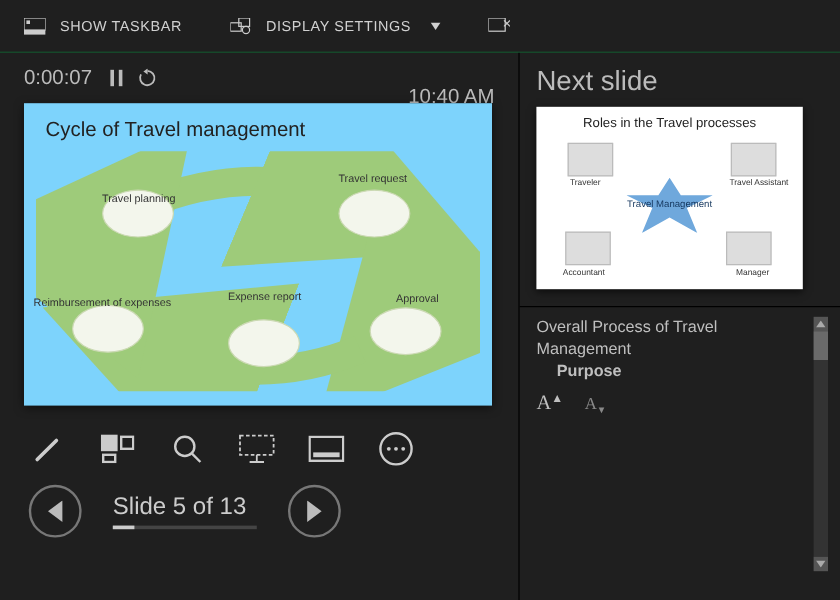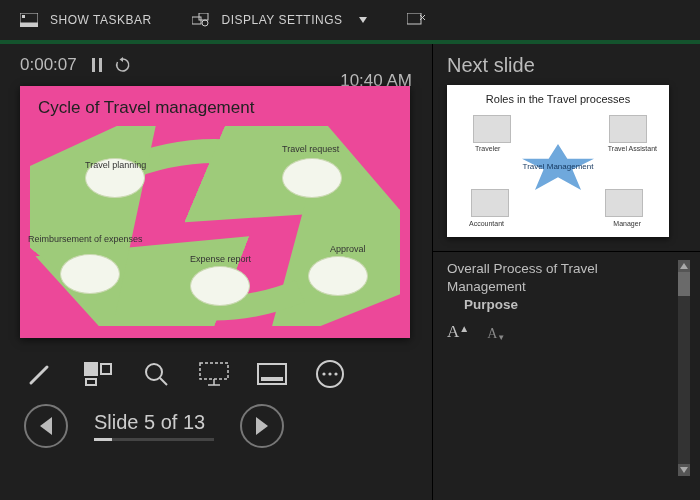--- a/index.html
+++ b/index.html
@@ -10,21 +10,21 @@
     color: #c0c0c0;
     overflow: hidden;
     font-size: 13px;
   }
   .topbar {
     display: flex;
     align-items: center;
     height: 44px;
     padding: 0 20px;
     gap: 40px;
-    border-bottom: 4px solid #14532d;
+    border-bottom: 1px solid #14532d;
   }
   .top-item {
     display: flex; align-items: center; gap: 12px;
     font-size: 12px; letter-spacing: .5px;
     color: #d0d0d0; cursor: pointer;
   }
   .triangle-down {
     display: inline-block; width: 0; height: 0;
     border-left: 4px solid transparent;
     border-right: 4px solid transparent;
@@ -50,21 +50,21 @@
     display: flex; align-items: center;
     height: 42px;
     font-size: 17px;
     color: #bbb;
   }
   .timer { margin-right: 14px; }
   .pause, .restart { margin-right: 12px; cursor: pointer; display:inline-flex; }
   .clock { margin-left: auto; margin-right: 20px; margin-top: 31px; }
   .slide {
     width: 390px; height: 252px;
-    background: #ec4899;
+    background: #7dd3fc;
     box-shadow: 0 2px 8px rgba(0,0,0,.6);
     position: relative;
     color: #222;
   }
   .slide-title {
     position: absolute; top: 12px; left: 18px;
     font-size: 17px;
   }
   .cycle {
     position: absolute; inset: 40px 10px 10px 10px;
@@ -91,21 +91,21 @@
   }
   .nav-btn {
     width: 44px; height: 44px; border: 2px solid #777; border-radius: 50%;
     display:flex; align-items:center; justify-content:center; cursor:pointer;
   }
   .slide-counter { font-size: 20px; color: #ccc; }
   .progress {
     width: 120px; height: 3px; background: #444; margin-top: 4px;
   }
   .progress-fill { width: 15%; height: 100%; background: #ccc; }
-  .next-heading { font-size: 20px; color: #bbb; margin-bottom: 8px; }
+  .next-heading { font-size: 23px; color: #bbb; margin-bottom: 8px; }
   .next-slide {
     width: 222px; height: 152px; background: #fff;
     box-shadow: 0 2px 6px rgba(0,0,0,.6);
     position: relative; color: #222;
   }
   .next-title { position:absolute; top:8px; left:0; right:0; text-align:center; font-size:11px; }
   .star {
     position:absolute; left:50%; top:54%; transform:translate(-50%,-50%);
     width:72px; height:46px; background:#6fa8dc;
     clip-path: polygon(50% 0,63% 32%,100% 32%,70% 55%,82% 100%,50% 72%,18% 100%,30% 55%,0 32%,37% 32%);
@@ -200,23 +200,23 @@
           <path class="arc" d="M 270 165 Q 185 200 95 165" stroke-width="24" marker-end="url(#ah)"></path>
           <path class="arc" d="M 70 145 Q 30 105 70 55" stroke-width="24" marker-end="url(#ah)"></path>
         </svg>
         <div class="node" style="left:55px; top:32px"></div>
         <div class="node-label" style="left:55px; top:34px">Travel planning</div>
         <div class="node" style="left:252px; top:32px"></div>
         <div class="node-label" style="left:252px; top:18px">Travel request</div>
         <div class="node" style="left:278px; top:130px"></div>
         <div class="node-label" style="left:300px; top:118px">Approval</div>
         <div class="node" style="left:160px; top:140px"></div>
-        <div class="node-label" style="left:160px; top:128px">Expense report</div>
+        <div class="node-label" style="left:160px; top:116px">Expense report</div>
         <div class="node" style="left:30px; top:128px"></div>
-        <div class="node-label" style="left:-2px; top:108px">Reimbursement of expenses</div>
+        <div class="node-label" style="left:-2px; top:121px">Reimbursement of expenses</div>
       </div>
     </div>
 
     <div class="tools">
       <div class="tool">
         <svg width="26" height="26">
             <line x1="4" y1="22" x2="20" y2="6" stroke="#ccc" stroke-width="3" stroke-linecap="round"></line>
           </svg>
       </div>
       <div class="tool">

